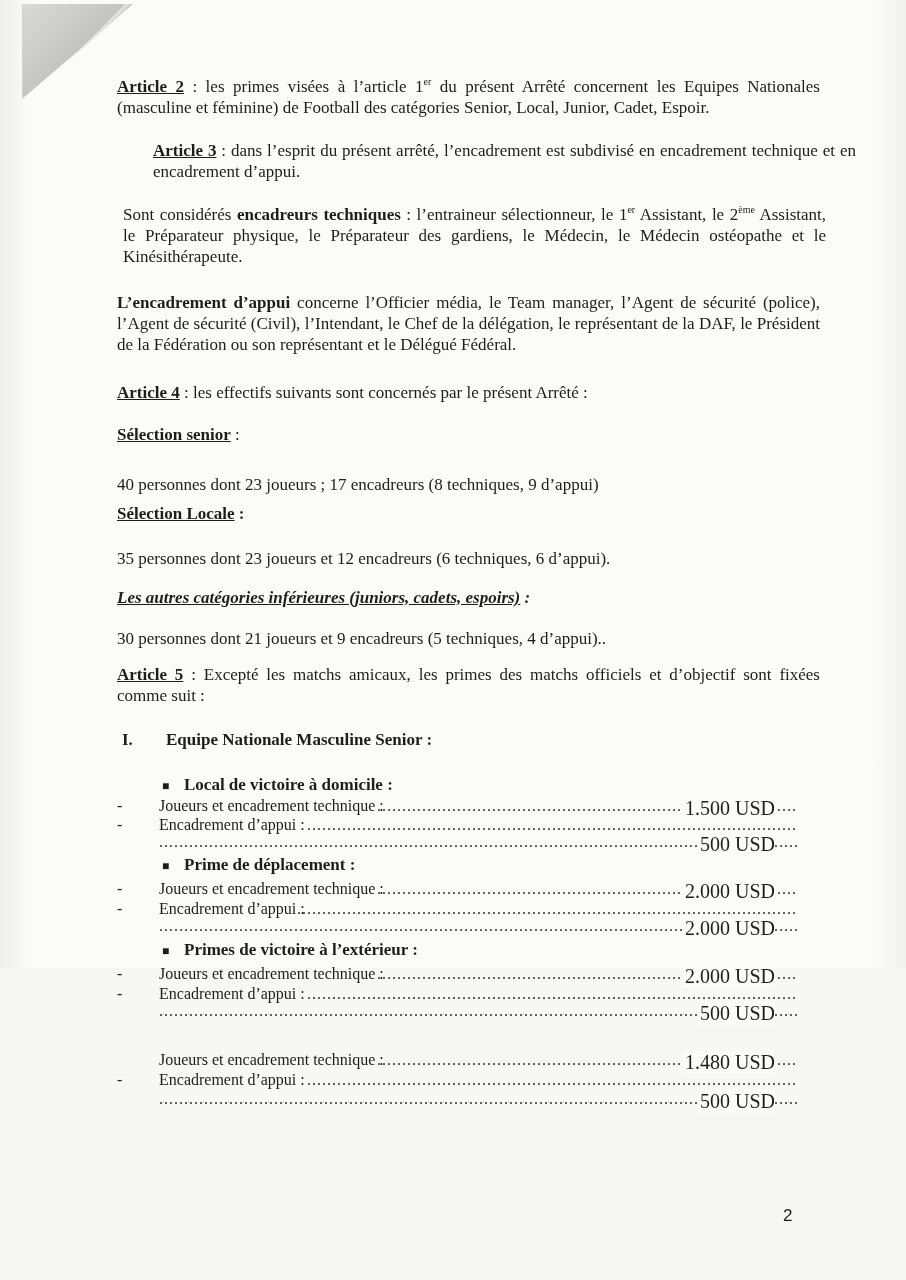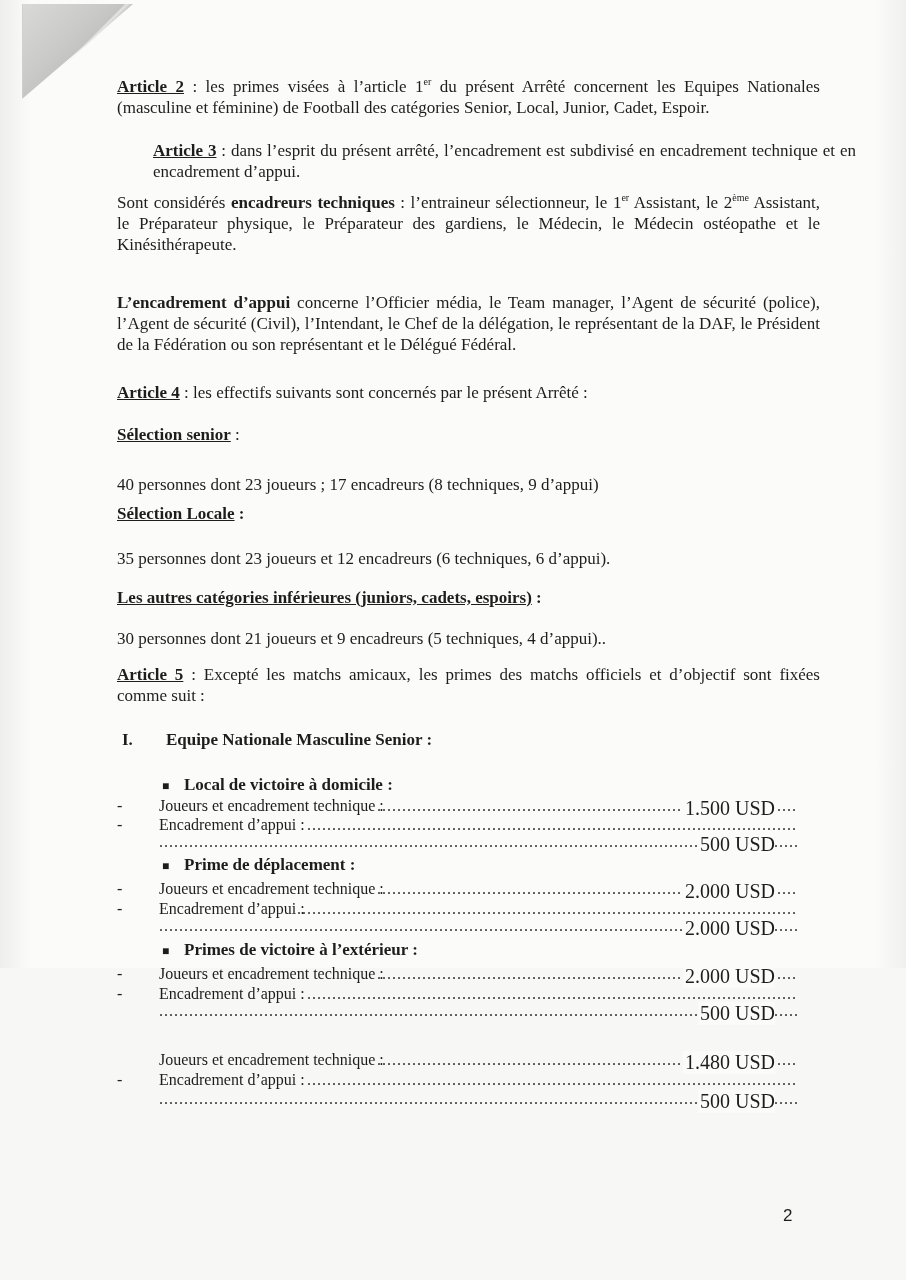--- a/index.html
+++ b/index.html
@@ -48,21 +48,21 @@
   <div class="fold-shadow"></div>
 
   <p class="para blk" style="top:76px;">
     <span class="u b">Article 2</span><span> : les primes visées à l’article 1</span><sup>er</sup><span> du présent Arrêté concernent les Equipes Nationales (masculine et féminine) de Football des catégories Senior, Local, Junior, Cadet, Espoir.</span>
   </p>
 
   <p class="para blk" style="top:140px;margin-left:36px;">
     <span class="u b">Article 3</span><span> : dans l’esprit du présent arrêté, l’encadrement est subdivisé en encadrement technique et en encadrement d’appui.</span>
   </p>
 
-  <p class="para blk" style="top:192px;">
+  <p class="para blk" style="top:204px;margin-left:6px;">
     <span>Sont considérés </span><span class="b">encadreurs techniques</span><span> : l’entraineur sélectionneur, le 1</span><sup>er</sup><span> Assistant, le 2</span><sup>ème</sup><span> Assistant, le Préparateur physique, le Préparateur des gardiens, le Médecin, le Médecin ostéopathe et le Kinésithérapeute.</span>
   </p>
 
   <p class="para blk" style="top:292px;">
     <span class="b">L’encadrement d’appui</span><span> concerne l’Officier média, le Team manager, l’Agent de sécurité (police), l’Agent de sécurité (Civil), l’Intendant, le Chef de la délégation, le représentant de la DAF, le Président de la Fédération ou son représentant et le Délégué Fédéral.</span>
   </p>
 
   <p class="para blk" style="top:382px;">
     <span class="u b">Article 4</span><span> : les effectifs suivants sont concernés par le présent Arrêté :</span>
   </p>
@@ -70,21 +70,21 @@
   <p class="para blk" style="top:424px;">
     <span class="u b">Sélection senior</span><span> :</span>
   </p>
   <p class="para blk" style="top:474px;">40 personnes dont 23 joueurs ; 17 encadreurs (8 techniques, 9 d’appui)</p>
 
   <p class="para blk" style="top:503px;">
     <span class="u b">Sélection Locale</span><span class="b"> :</span>
   </p>
   <p class="para blk" style="top:548px;">35 personnes dont 23 joueurs et 12 encadreurs (6 techniques, 6 d’appui).</p>
 
-  <p class="para blk" style="top:587px;">
+  <p class="para blk" style="top:587px;font-style:italic;">
     <span class="u b">Les autres catégories inférieures (juniors, cadets, espoirs)</span><span class="b"> :</span>
   </p>
   <p class="para blk" style="top:628px;">30 personnes dont 21 joueurs et 9 encadreurs (5 techniques, 4 d’appui)..</p>
 
   <p class="para blk" style="top:664px;">
     <span class="u b">Article 5</span><span> : Excepté les matchs amicaux, les primes des matchs officiels et d’objectif sont fixées comme suit :</span>
   </p>
 
   <div class="section-title" style="top:730px;">
     <span class="num">I.</span><span>Equipe Nationale Masculine Senior :</span>

